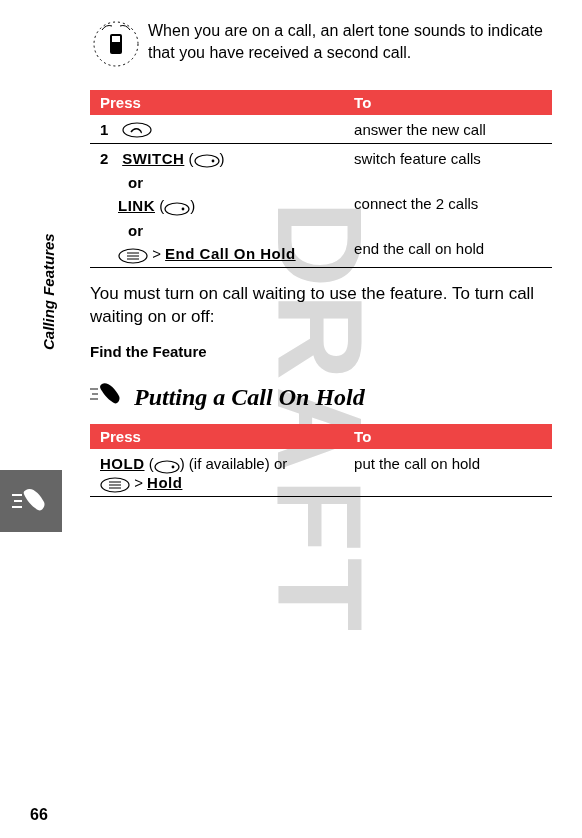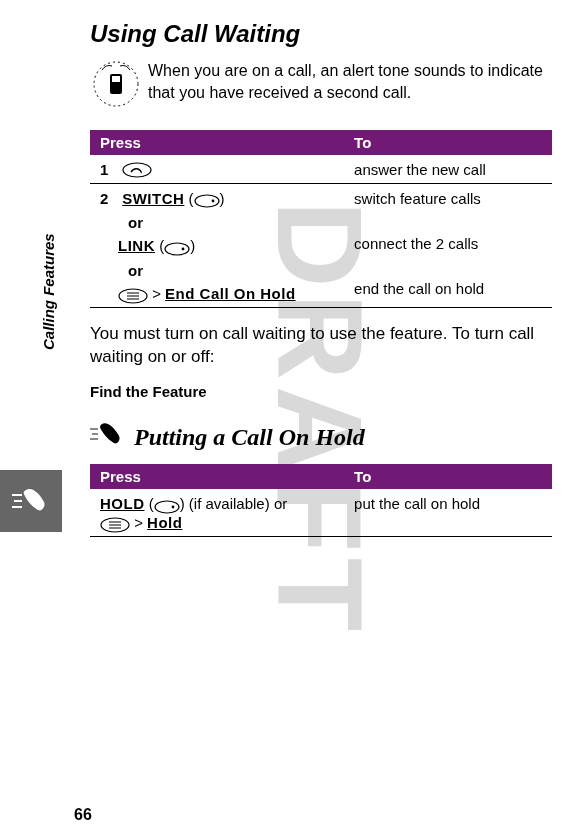--- a/index.html
+++ b/index.html
@@ -66,21 +66,21 @@
   .intro-row { display: flex; gap: 6px; margin-bottom: 18px; }
   .net-icon { flex: 0 0 auto; width: 52px; text-align:center; }
   .intro-text { flex: 1; font-size: 16px; line-height: 1.35; }
   table.instr {
     width: 100%;
     border-collapse: collapse;
     font-size: 15px;
     margin-bottom: 14px;
   }
   table.instr thead th {
-    background: #701a75;
+    background: #ef4444;
     color: #fff;
     text-align: left;
     padding: 4px 10px;
     font-weight: bold;
     font-size: 15px;
   }
   table.instr tbody td {
     padding: 6px 10px 2px 10px;
     vertical-align: top;
   }
@@ -116,40 +116,38 @@
     font-style:italic;
     margin:0 0 10px 0;
     font-family:Liberation Serif, serif;
   }
   .page-num {
     position:absolute;
     left:30px;
     bottom:14px;
     font-weight:bold;
     font-size:16px;
-    margin-left:44px;
   }
 </style>
 </head>
 <body>
 
 <div class="draft-watermark">DRAFT</div>
 
 <div class="sidebar-label">Calling Features</div>
 <div class="sidebar-tab">
   <svg width="42" height="34" viewBox="0 0 42 34">
     <path d="M16 6 C 22 2 30 10 34 18 C 36 22 32 28 28 26 C 24 24 18 18 16 14 C 14 10 12 8 16 6 Z" fill="#fff"></path>
     <rect x="2" y="10" width="10" height="2" fill="#fff"></rect>
     <rect x="4" y="16" width="8" height="2" fill="#fff"></rect>
     <rect x="2" y="22" width="10" height="2" fill="#fff"></rect>
   </svg>
 </div>
 
 <div class="page">
-  <h1 class="section-title">Using Call Waiting</h1>
 
   <div class="intro-row">
     <div class="net-icon">
       <svg width="48" height="48" viewBox="0 0 48 48">
         <circle cx="24" cy="24" r="22" fill="none" stroke="#000" stroke-width="1" stroke-dasharray="2,3"></circle>
         <rect x="18" y="14" width="12" height="20" rx="2" fill="#000"></rect>
         <rect x="20" y="16" width="8" height="6" fill="#fff"></rect>
         <path d="M10 10 Q14 4 20 6" fill="none" stroke="#000"></path>
         <path d="M38 10 Q34 4 28 6" fill="none" stroke="#000"></path>
       </svg>

